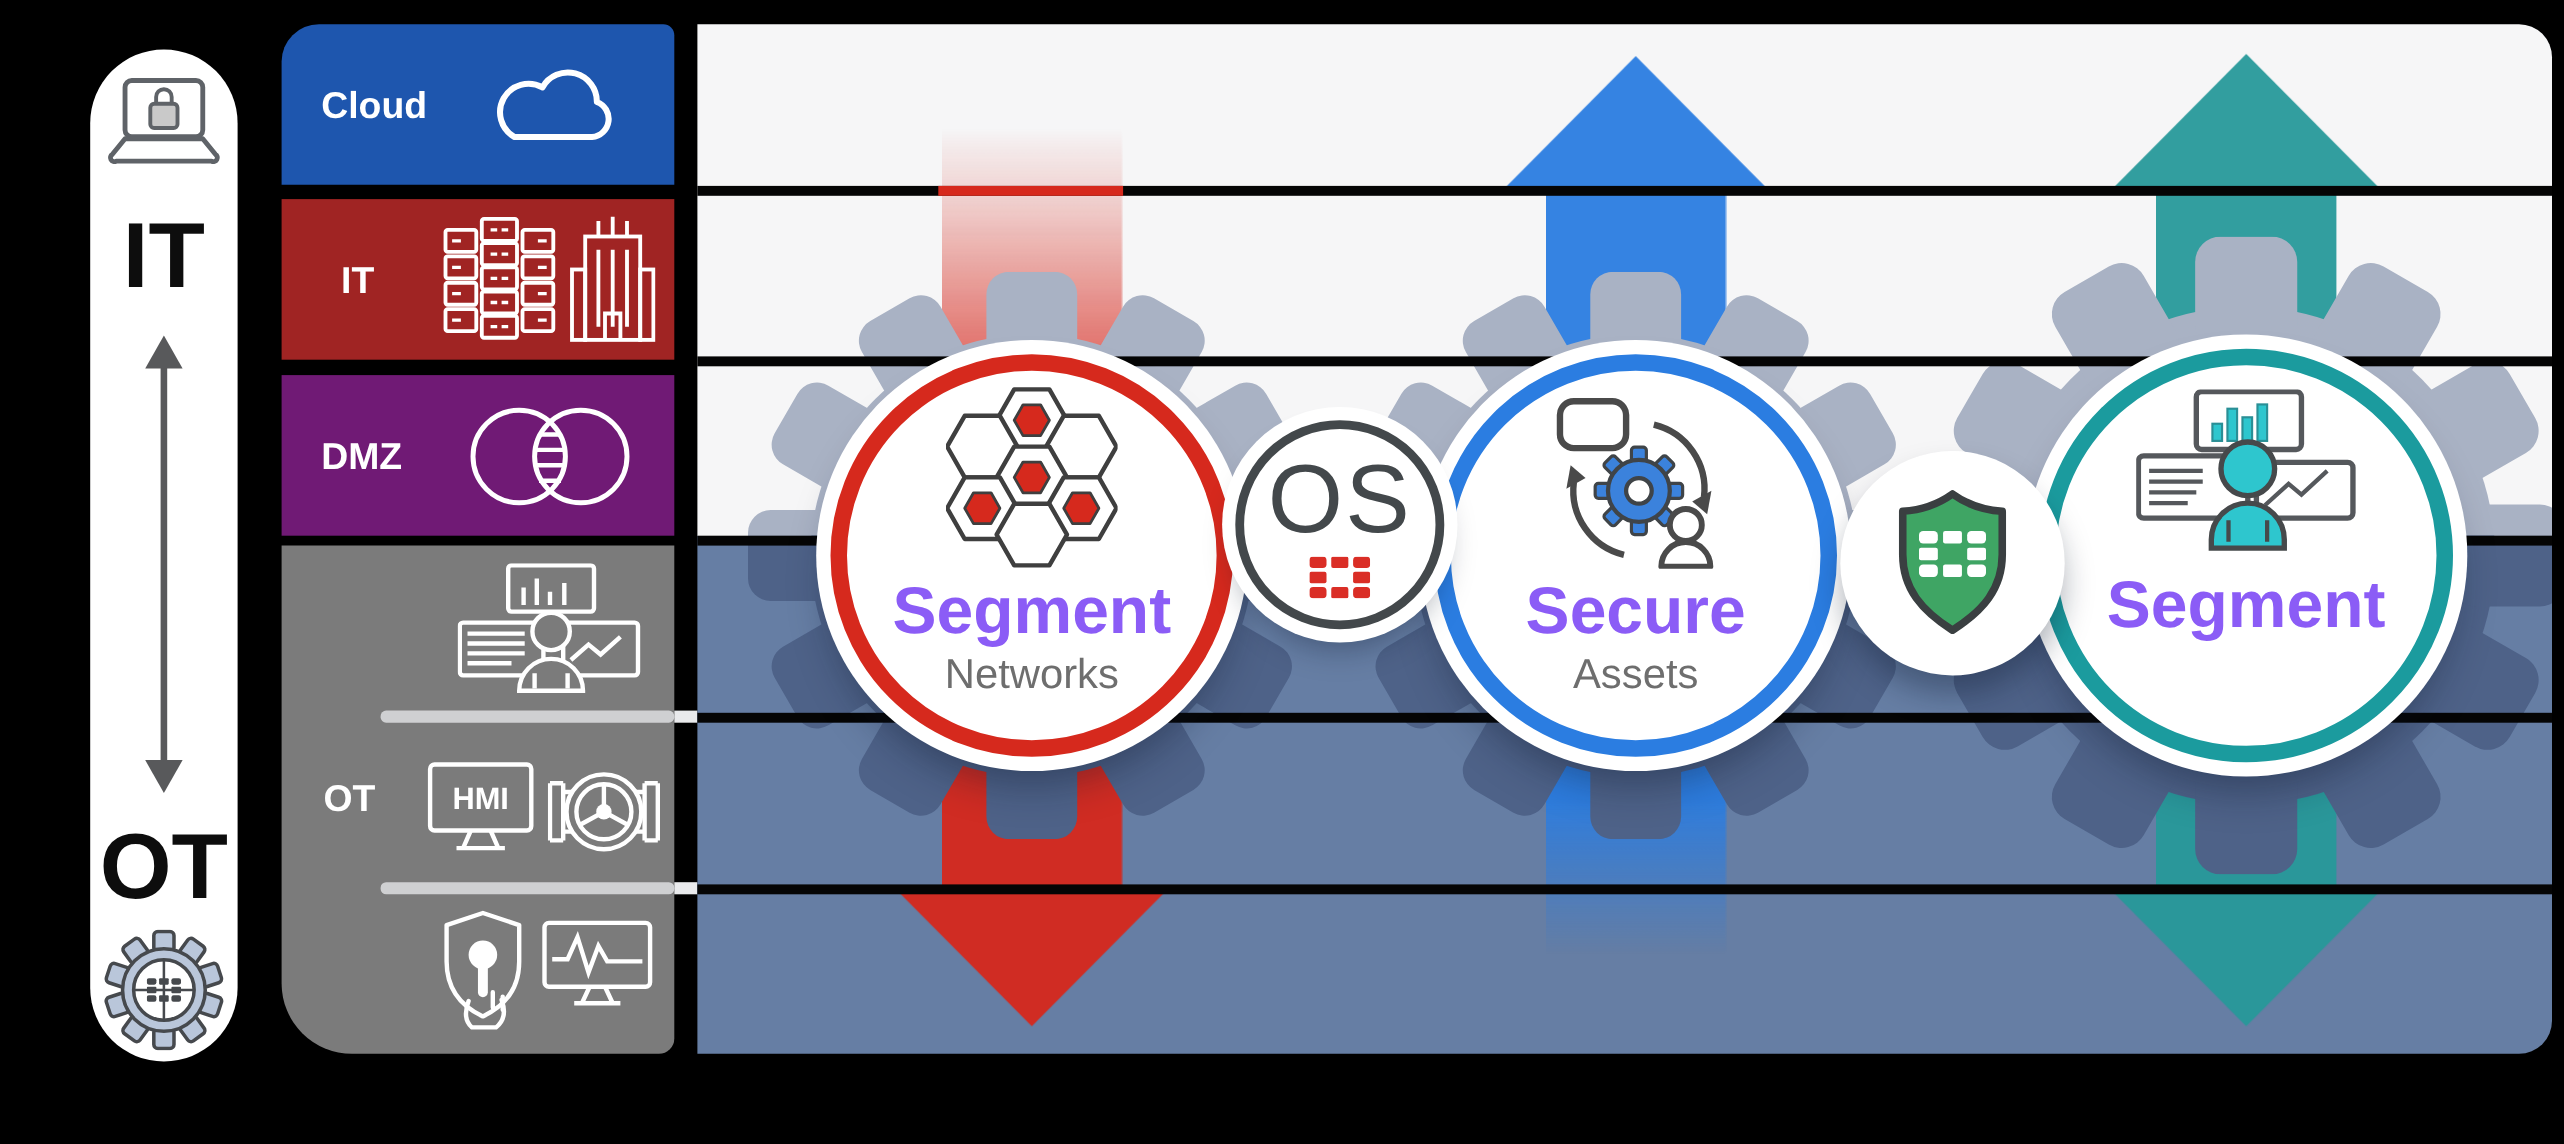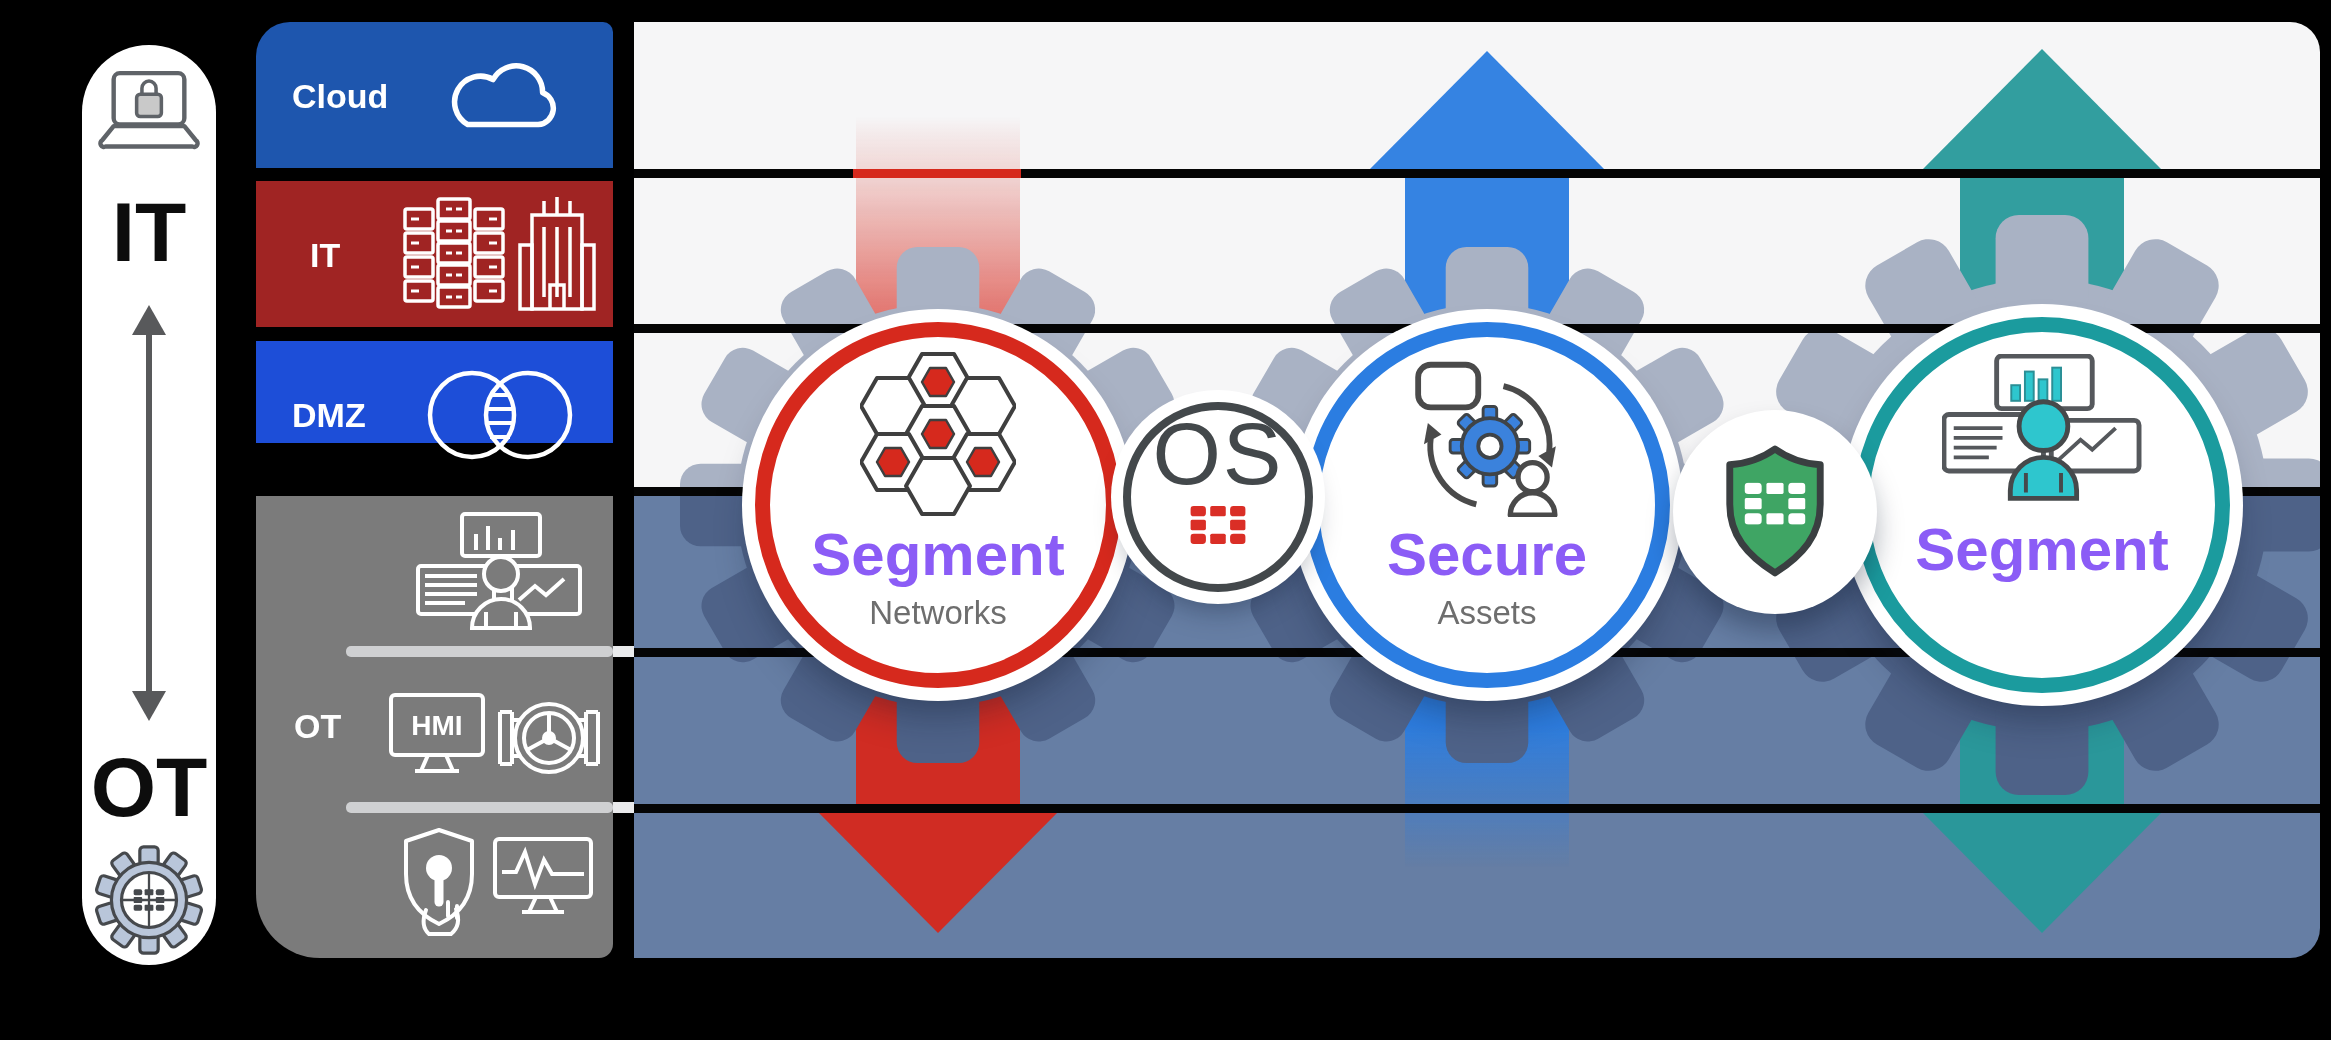--- a/index.html
+++ b/index.html
@@ -9,21 +9,21 @@
 
   
   .pill{left:82px;top:45px;width:134px;height:920px;background:#fff;border-radius:67px;
         box-shadow:0 10px 24px rgba(0,0,0,.45);}
   .pill-label{width:134px;text-align:center;font-weight:700;color:#0d0d0d;font-size:84px;line-height:84px;}
 
   
   .col-row{left:256px;width:357px;}
   .row-cloud{top:22px;height:146px;background:#1e56ae;border-radius:34px 10px 0 0;}
   .row-it{top:181px;height:146px;background:#a02423;}
-  .row-dmz{top:341px;height:102px;background:#1d4ed8;text-decoration:underline;}
+  .row-dmz{top:341px;height:146px;background:#701a75;text-decoration:underline;}
   .row-ot{top:496px;height:462px;background:#7b7b7b;border-radius:0 0 14px 64px;}
   .col-label{color:#fff;font-weight:700;font-size:34px;line-height:36px;}
   .divider{left:346px;width:267px;height:11px;background:#cfd0d2;border-radius:5px;}
   .stub{left:613px;width:21px;height:11px;background:#e9eaec;}
 
   
   .panel{left:634px;top:22px;width:1686px;height:936px;border-radius:0 30px 30px 0;overflow:hidden;
          background:linear-gradient(180deg,#f6f6f7 0px,#f6f6f7 465px,#667ea4 465px,#667ea4 100%);}
   .gears-top{left:0;top:0;width:1686px;height:465px;overflow:hidden;z-index:1;}
   .gears-bottom{left:0;top:465px;width:1686px;height:471px;overflow:hidden;z-index:1;}
@@ -48,23 +48,23 @@
   .head-down-teal{left:1288px;top:790px;width:0;height:0;
     border-left:120px solid transparent;border-right:120px solid transparent;border-top:121px solid #27999a;}
 
   .circle{z-index:5;background:#fff;border-radius:50%;display:flex;flex-direction:column;
           align-items:center;box-sizing:border-box;
           box-shadow:0 0 0 13px #fff,0 24px 38px rgba(10,20,40,.40);}
   .c-segment{left:121px;top:300px;width:366px;height:366px;border:15px solid #d6291d;padding-top:14px;}
   .c-secure{left:670px;top:300px;width:366px;height:366px;border:15px solid #2b7de1;padding-top:20px;}
   .c-simplify{left:1220px;top:295px;width:376px;height:376px;border:15px solid #1b9b9e;padding-top:22px;}
   .c-title{font-size:60px;line-height:64px;font-weight:700;color:#8b5cf6;margin-top:6px;}
-  .c-sub{font-size:33px;line-height:52px;font-weight:400;color:#6e6e6e;}
-  .c-os{left:489px;top:380px;width:190px;height:190px;border:8px solid #43484b;z-index:6;
-        box-shadow:0 0 0 12px #fff,0 18px 28px rgba(10,20,40,.35);}
+  .c-sub{font-size:38px;line-height:52px;font-weight:400;color:#6e6e6e;}
+  .c-os{left:489px;top:360px;width:190px;height:190px;border:8px solid #43484b;z-index:6;
+        justify-content:center;box-shadow:0 0 0 12px #fff,0 18px 28px rgba(10,20,40,.35);}
   .os-text{font-size:88px;line-height:88px;font-weight:400;color:#43484b;letter-spacing:2px;}
   .c-shield{left:1041px;top:390px;width:200px;height:200px;z-index:6;justify-content:center;
         box-shadow:0 0 0 2px #fff,0 18px 28px rgba(10,20,40,.35);}
 </style>
 </head>
 <body>
 
 <svg width="0" height="0" style="position:absolute">
   <defs>
     <symbol id="gear" viewBox="-100 -100 200 200">

